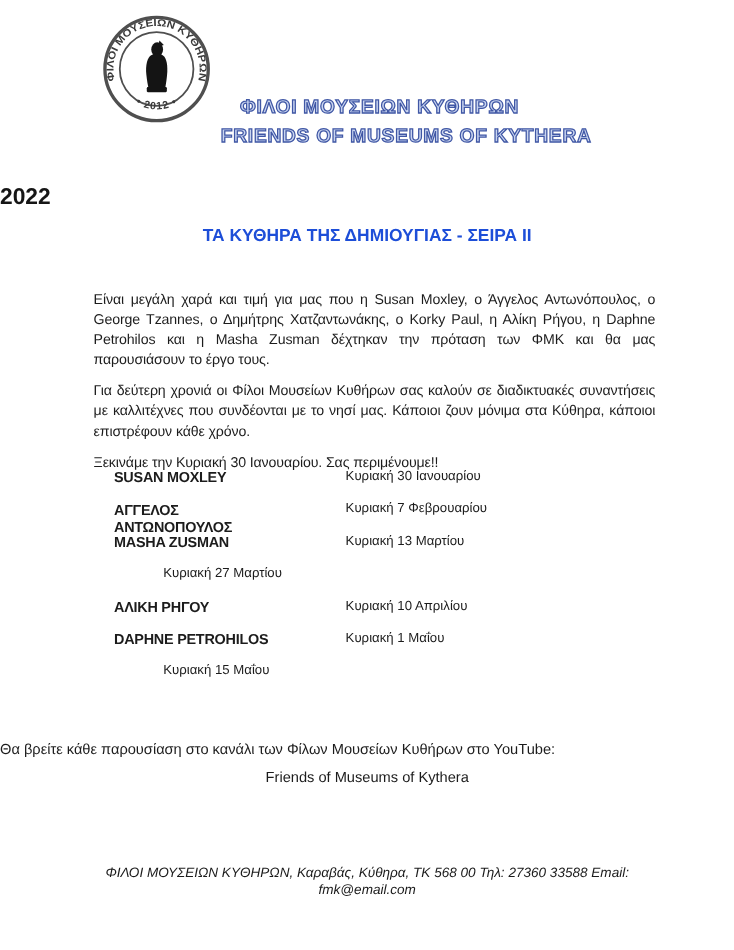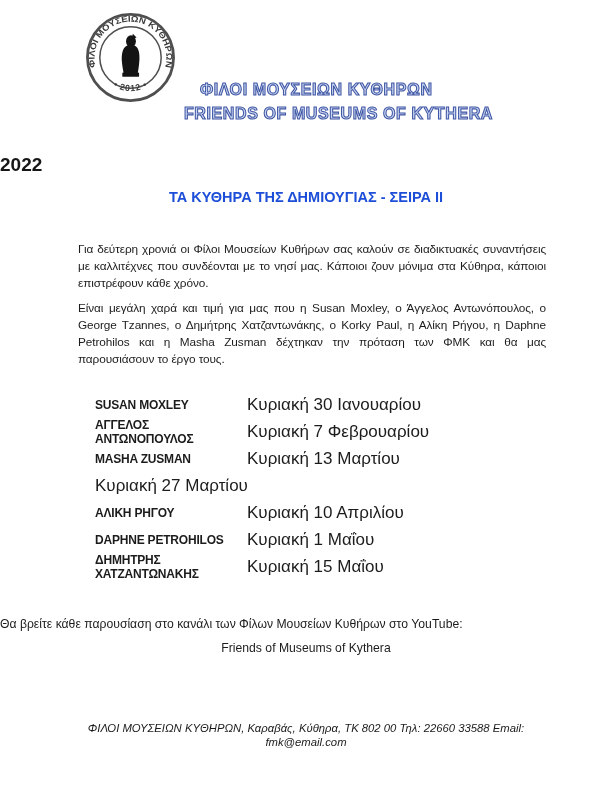--- a/index.html
+++ b/index.html
@@ -31,23 +31,23 @@
     font-size:14.5px; font-weight:bold; color:#1d4ed8;
   }
 
   .paras { position:absolute; left:78px; top:241px; width:468px; }
   .para {
     margin:0 0 9px 0; font-size:11.8px; line-height:16.8px;
     text-align:justify; letter-spacing:-0.1px; color:#1c1c1c;
   }
 
   .schedule { position:absolute; left:95px; top:391px; width:420px; }
-  .srow { display:flex; height:27px; align-items:center; }
+  .srow { display:flex; height:27px; align-items:flex-start; }
   .artist { width:152px; flex:none; font-weight:bold; font-size:12px; letter-spacing:-0.2px; }
-  .sdate { font-size:17px; }
+  .sdate { font-size:11px;margin-left:41px; }
 
   .yt-note   { position:absolute; top:617px; left:0; right:0; text-align:left; font-size:12.2px; }
   .channel   { position:absolute; top:641px; left:0; right:0; text-align:center; font-size:12.2px; }
 
   .footer {
     position:absolute; top:722px; left:0; right:0; text-align:center;
     font-style:italic; font-size:11.3px; line-height:13.5px; color:#1a1a1a;
   }
 </style>
 </head>
@@ -78,22 +78,23 @@
     </svg>
   </div>
 
   <div class="outline-text org-gr">ΦΙΛΟΙ ΜΟΥΣΕΙΩΝ ΚΥΘΗΡΩΝ</div>
   <div class="outline-text org-en">FRIENDS OF MUSEUMS OF KYTHERA</div>
 
   <div class="year-title">2022</div>
   <div class="subtitle">ΤΑ ΚΥΘΗΡΑ ΤΗΣ ΔΗΜΙΟΥΓΙΑΣ  - ΣΕΙΡΑ II</div>
 
   <div class="paras">
+    <p class="para">Είναι μεγάλη χαρά και τιμή για μας που η Susan Moxley, ο Άγγελος Αντωνόπουλος, ο George Tzannes,  ο Δημήτρης Χατζαντωνάκης,  ο Korky Paul, η  Αλίκη Ρήγου, η Daphne Petrohilos και η Masha Zusman δέχτηκαν την πρόταση των ΦΜΚ και θα μας παρουσιάσουν το έργο τους.</p>
     <p class="para">Για δεύτερη χρονιά οι Φίλοι Μουσείων Κυθήρων σας καλούν σε διαδικτυακές συναντήσεις  με καλλιτέχνες που συνδέονται με το νησί μας. Κάποιοι ζουν μόνιμα στα Κύθηρα, κάποιοι επιστρέφουν κάθε χρόνο.</p>
-    <p class="para">Είναι μεγάλη χαρά και τιμή για μας που η Susan Moxley, ο Άγγελος Αντωνόπουλος, ο George Tzannes,  ο Δημήτρης Χατζαντωνάκης,  ο Korky Paul, η  Αλίκη Ρήγου, η Daphne Petrohilos και η Masha Zusman δέχτηκαν την πρόταση των ΦΜΚ και θα μας παρουσιάσουν το έργο τους.</p>
+    <p class="para">Ξεκινάμε την Κυριακή 30 Ιανουαρίου. Σας περιμένουμε!!</p>
   </div>
 
   <div class="schedule">
     <div class="srow">
       <span class="artist">SUSAN MOXLEY</span>
       <span class="sdate">Κυριακή 30 Ιανουαρίου</span>
     </div>
     <div class="srow">
       <span class="artist">ΑΓΓΕΛΟΣ ΑΝΤΩΝΟΠΟΥΛΟΣ</span>
       <span class="sdate">Κυριακή 7 Φεβρουαρίου</span>
@@ -107,26 +108,25 @@
     </div>
     <div class="srow">
       <span class="artist">ΑΛΙΚΗ ΡΗΓΟΥ</span>
       <span class="sdate">Κυριακή 10 Απριλίου</span>
     </div>
     <div class="srow">
       <span class="artist">DAPHNE PETROHILOS</span>
       <span class="sdate">Κυριακή 1 Μαΐου</span>
     </div>
     <div class="srow">
-      <span class="artist">ΔΗΜΗΤΡΗΣ ΧΑΤΖΑΝΤΩΝΑΚΗΣ</span>
       <span class="sdate">Κυριακή 15 Μαΐου</span>
     </div>
   </div>
 
   <div class="yt-note">Θα βρείτε κάθε παρουσίαση στο κανάλι των Φίλων Μουσείων Κυθήρων στο YouTube:</div>
   <div class="channel">Friends of Museums of Kythera</div>
 
   <div class="footer">
-    <div>ΦΙΛΟΙ ΜΟΥΣΕΙΩΝ ΚΥΘΗΡΩΝ,  Καραβάς,  Κύθηρα,  ΤΚ 802 00  Τηλ:   22660 33588   Email:</div>
+    <div>ΦΙΛΟΙ ΜΟΥΣΕΙΩΝ ΚΥΘΗΡΩΝ,  Καραβάς,  Κύθηρα,  ΤΚ 568 00  Τηλ:   27360 33588   Email:</div>
     <div>fmk@email.com</div>
   </div>
 
 </div>
 
 </body></html>

